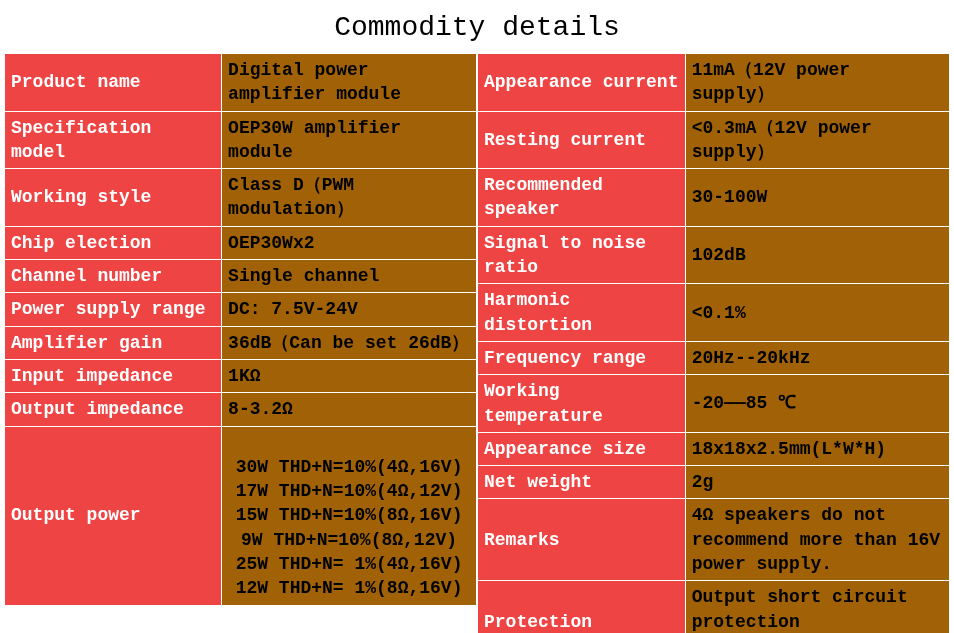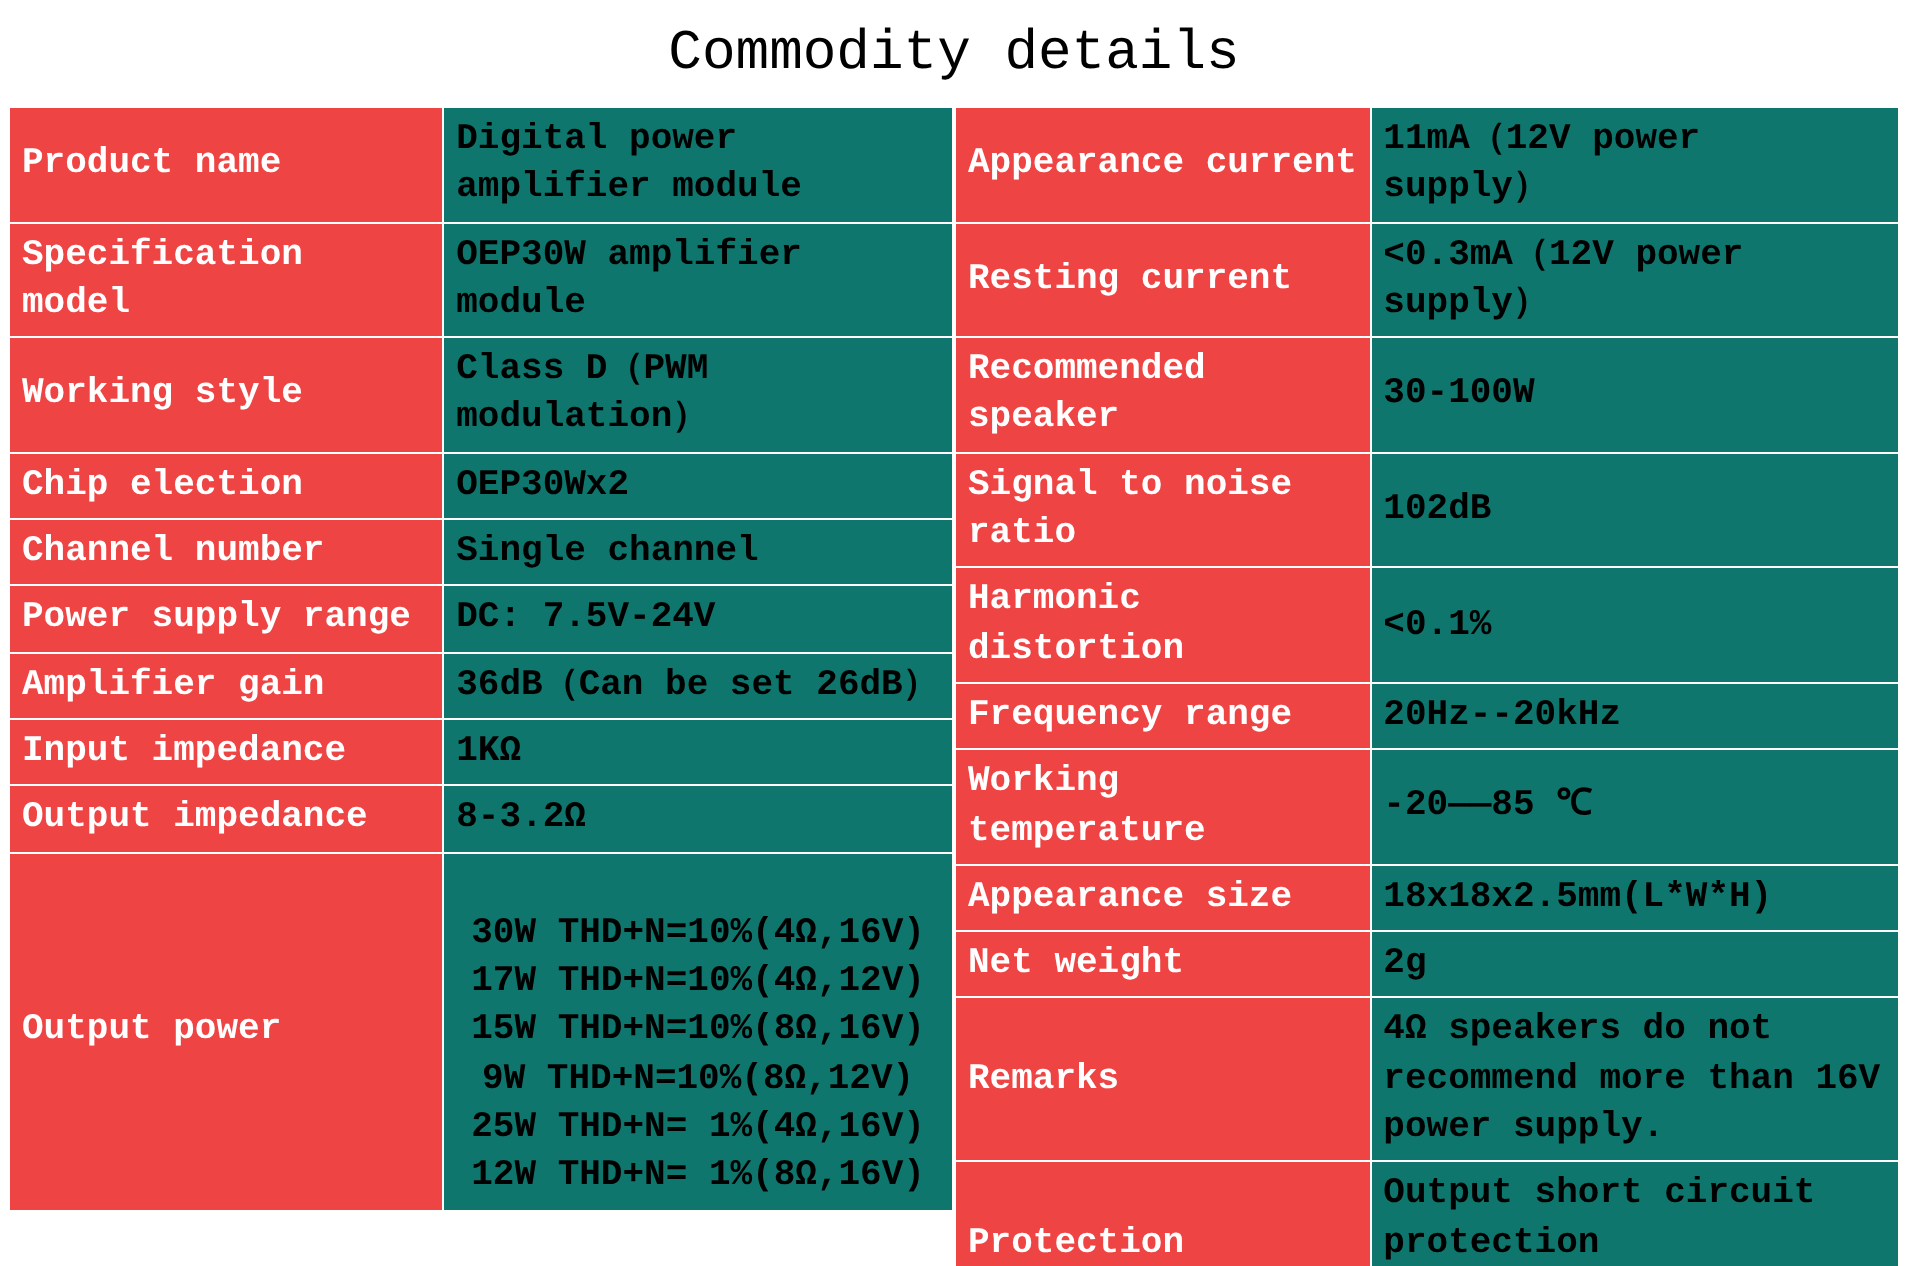--- a/index.html
+++ b/index.html
@@ -45,21 +45,21 @@
       font-family: "Courier New", monospace;
       font-weight: bold;
     }
     .label {
       background: #ef4444;
       color: #ffffff;
       width: 46%;
       vertical-align: middle;
     }
     .value {
-      background: #0f766e;
+      background: #a16207;
       color: #000;
       width: 54%;
       vertical-align: middle;
     }
     .col-right .label {
       width: 44%;
     }
     .col-right .value {
       width: 56%;
       margin-left: 21px;

